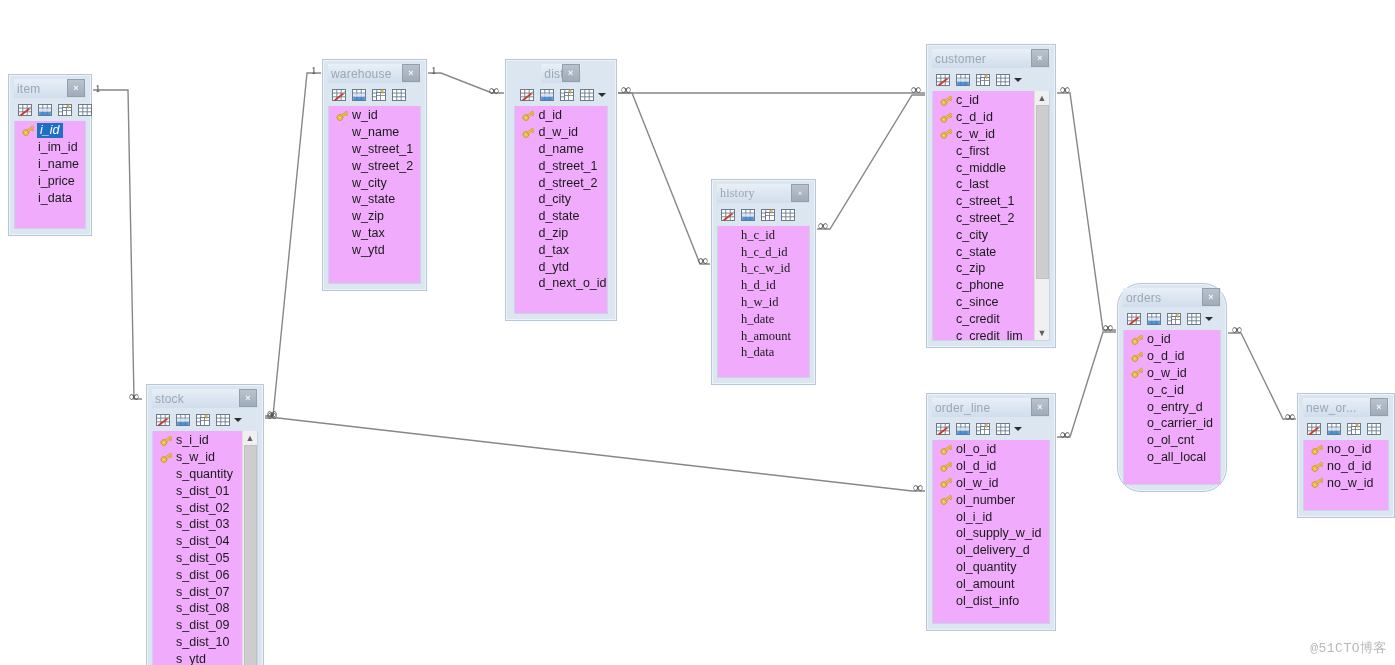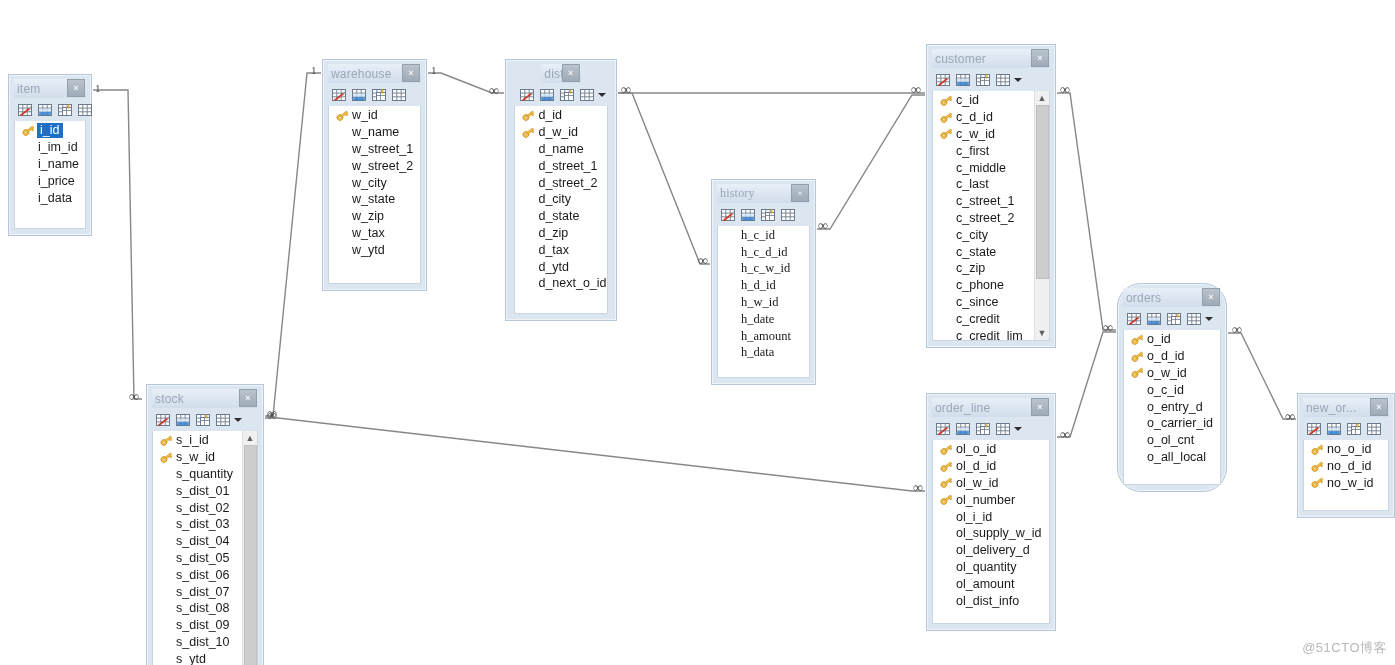--- a/index.html
+++ b/index.html
@@ -33,32 +33,32 @@
     background:linear-gradient(to bottom,#b9c3ce,#9fabb8);
     border:1px solid #92a0ae;
     display:flex;align-items:center;justify-content:center;
     color:#f2f5f8;font-size:9px;line-height:1;font-weight:bold;
   }
   .tbl .toolbar{
     height:20px;display:flex;align-items:center;gap:3px;
     padding:2px 0 1px 3px;background:transparent;
   }
   .tbl .body{
-    background:#ffffff;border:1px solid #c9d5e3;border-top:none;
+    background:#f0abfc;border:1px solid #c9d5e3;border-top:none;
     position:relative;overflow:hidden;flex:1;
   }
   .tbl .fields{padding:1px 0 2px 0;}
   .fld{
     height:16.8px;display:flex;align-items:center;
     font-size:12.5px;color:#1a1a1a;white-space:nowrap;
     padding-left:4px;
   }
   .fld .kslot{width:18px;flex:0 0 18px;display:flex;align-items:center;justify-content:center;}
   .fld .fname{padding-left:1px;}
-  .fld.sel .fname{background:#1f6fc4;color:#ffffff;padding:0 4px 1px 3px;}
+  .fld.sel .fname{background:#1f6fc4;color:#ffffff;padding:0 4px 1px 3px;font-style:italic;}
 
   
   .key{display:block;width:13px;height:11px;}
 
   
   .ticon{width:17px;height:15px;display:block;}
   .caret{
     width:0;height:0;border-left:4px solid transparent;border-right:4px solid transparent;
     border-top:4px solid #2d2d2d;margin-left:-1px;
   }
@@ -73,21 +73,21 @@
     width:14px;height:14px;display:flex;align-items:center;justify-content:center;
     color:#606060;font-size:9px;line-height:1;
   }
   .vsb .track{flex:1;width:14px;position:relative;}
   .vsb .thumb{
     position:absolute;left:1px;width:11px;background:#cdcdcd;border:1px solid #c0c0c0;
   }
 
   .watermark{
     position:absolute;right:8px;bottom:8px;font-size:13px;color:#b8b8b8;
-    letter-spacing:.5px;font-family:Liberation Sans, sans-serif;
+    letter-spacing:.5px;font-family:Liberation Mono, monospace;
   }
   .card-lbl{
     position:absolute;font-size:11px;color:#4a4a4a;
     font-family:"Liberation Serif","DejaVu Serif",serif;
   }
   .card-lbl.inf{font-size:14px;line-height:10px;}
 </style>
 </head>
 <body>
 

